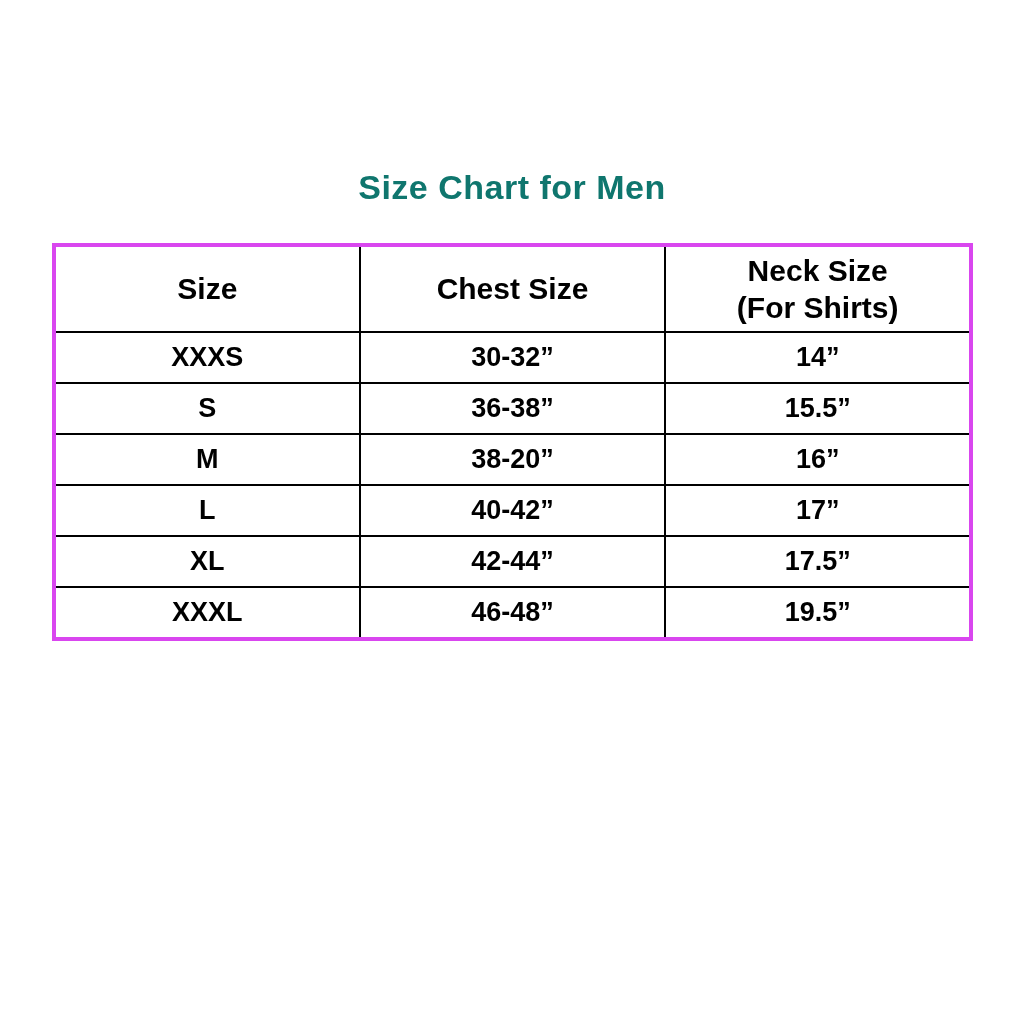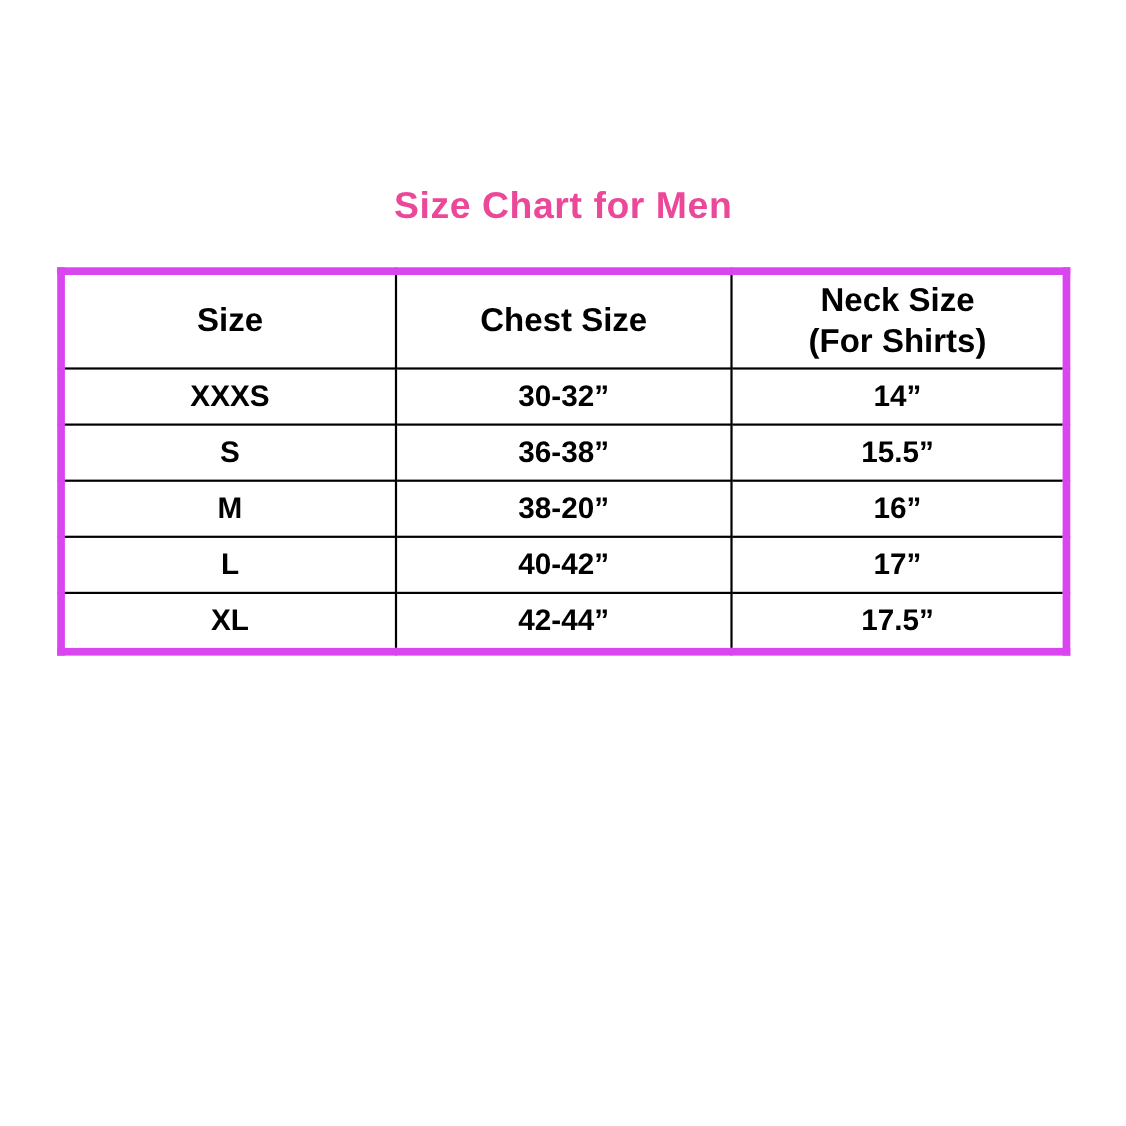--- a/index.html
+++ b/index.html
@@ -18,30 +18,30 @@
   .page-title {
     position: absolute;
     top: 168px;
     left: 0;
     width: 100%;
     margin: 0;
     text-align: center;
     font-size: 34px;
     font-weight: 700;
     letter-spacing: 0.5px;
-    color: #ec4899;
+    color: #0f766e;
   }
   table.size-table {
     position: absolute;
     left: 52px;
     top: 243px;
     width: 921px;
     border-collapse: collapse;
     table-layout: fixed;
-    border: 7px solid #d946ef;
+    border: 4px solid #d946ef;
     background: #ffffff;
   }
   .size-table th,
   .size-table td {
     border: 2px solid #000000;
     text-align: center;
     vertical-align: middle;
     font-weight: 700;
     color: #000000;
     padding: 0;
@@ -90,14 +90,19 @@
     <tr>
       <td>L</td>
       <td>40-42”</td>
       <td>17”</td>
     </tr>
     <tr>
       <td>XL</td>
       <td>42-44”</td>
       <td>17.5”</td>
     </tr>
+    <tr>
+      <td>XXXL</td>
+      <td>46-48”</td>
+      <td>19.5”</td>
+    </tr>
   </tbody>
 </table>
 
 </body></html>

